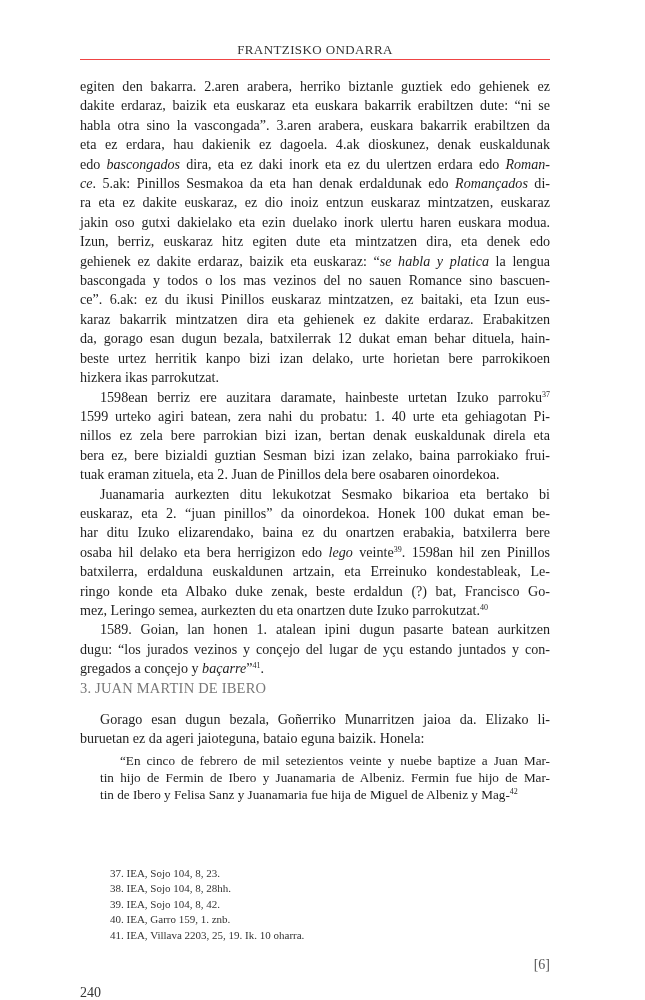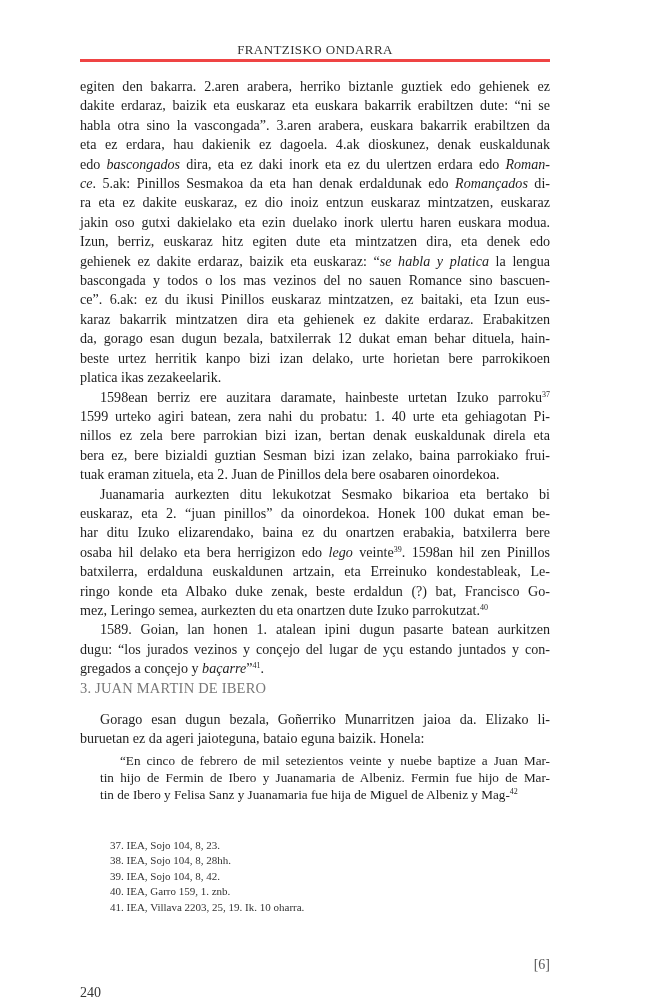--- a/index.html
+++ b/index.html
@@ -1,33 +1,33 @@
 <!DOCTYPE html>
 <html><head>
   <meta charset="utf-8">
   <style>
     html, body { margin: 0; padding: 0; background: #ffffff; }
     body { width: 645px; height: 1000px; position: relative; overflow: hidden;
            font-family: "Liberation Serif", "DejaVu Serif", serif; color: #1e1e1e; }
     .header { position: absolute; left: 80px; top: 37px; width: 470px; height: 22px;
-              border-bottom: 3px solid #ef4444; text-align: center; }
+              border-bottom: 1px solid #ef4444; text-align: center; }
     .header span { font-size: 13px; letter-spacing: 0.4px; color: #333; position: relative; top: 3px; }
     .body { position: absolute; left: 80px; top: 77px; width: 470px; font-size: 14.1px; line-height: 19.4px;
             text-align: justify; }
     .line { display: block; white-space: nowrap; text-align-last: justify; }
     .line.last { text-align-last: left; }
     .indent { padding-left: 20px; }
     i { font-style: italic; }
     sup { font-size: 8px; line-height: 0; vertical-align: 5px; }
     .sec { font-size: 14.5px; color: #777; letter-spacing: 0.2px; }
     .subsec { margin-top: 10px; font-weight: bold; font-size: 14px; }
     .para2 { margin-top: 12px; }
     .quote { padding-left: 20px; font-size: 13.2px; line-height: 17px; margin-top: 3px; }
     .quote .line.first { padding-left: 20px; }
-    .notes { position: absolute; left: 110px; top: 838px; font-size: 11px; line-height: 15.4px; color: #333; }
+    .notes { position: absolute; left: 110px; top: 866px; font-size: 11px; line-height: 15.4px; color: #333; }
     .footer-left { position: absolute; left: 80px; top: 957px; font-size: 14px; color: #333; margin-top: 28px; }
     .footer-right { position: absolute; right: 95px; top: 957px; font-size: 14px; color: #555; }
   </style>
 </head>
 <body>
 
 <div class="header">
   <span>FRANTZISKO ONDARRA</span>
 </div>
 
@@ -41,21 +41,21 @@
       <span class="line"><i>ce</i><span>. 5.ak: Pinillos Sesmakoa da eta han denak erdaldunak edo </span><i>Romançados</i><span> di-</span></span>
       <span class="line">ra eta ez dakite euskaraz, ez dio inoiz entzun euskaraz mintzatzen, euskaraz</span>
       <span class="line">jakin oso gutxi dakielako eta ezin duelako inork ulertu haren euskara modua.</span>
       <span class="line">Izun, berriz, euskaraz hitz egiten dute eta mintzatzen dira, eta denek edo</span>
       <span class="line"><span>gehienek ez dakite erdaraz, baizik eta euskaraz: “</span><i>se habla y platica</i><span> la lengua</span></span>
       <span class="line">bascongada y todos o los mas vezinos del no sauen Romance sino bascuen-</span>
       <span class="line">ce”. 6.ak: ez du ikusi Pinillos euskaraz mintzatzen, ez baitaki, eta Izun eus-</span>
       <span class="line">karaz bakarrik mintzatzen dira eta gehienek ez dakite erdaraz. Erabakitzen</span>
       <span class="line">da, gorago esan dugun bezala, batxilerrak 12 dukat eman behar dituela, hain-</span>
       <span class="line">beste urtez herritik kanpo bizi izan delako, urte horietan bere parrokikoen</span>
-      <span class="line last">platica ikas zezakeelarik.</span>
+      <span class="line last">hizkera ikas parrokutzat.</span>
     </div>
   <div>
       <span class="line indent"><span>1598ean berriz ere auzitara daramate</span><span>, hainbeste urtetan Izuko parroku</span><sup>37</sup></span>
       <span class="line">1599 urteko agiri batean, zera nahi du probatu: 1. 40 urte eta gehiagotan Pi-</span>
       <span class="line">nillos ez zela bere parrokian bizi izan, bertan denak euskaldunak direla eta</span>
       <span class="line">bera ez, bere bizialdi guztian Sesman bizi izan zelako, baina parrokiako frui-</span>
       <span class="line last">tuak eraman zituela, eta 2. Juan de Pinillos dela bere osabaren oinordekoa.</span>
     </div>
   <div>
       <span class="line indent">Juanamaria aurkezten ditu lekukotzat Sesmako bikarioa eta bertako bi</span>

